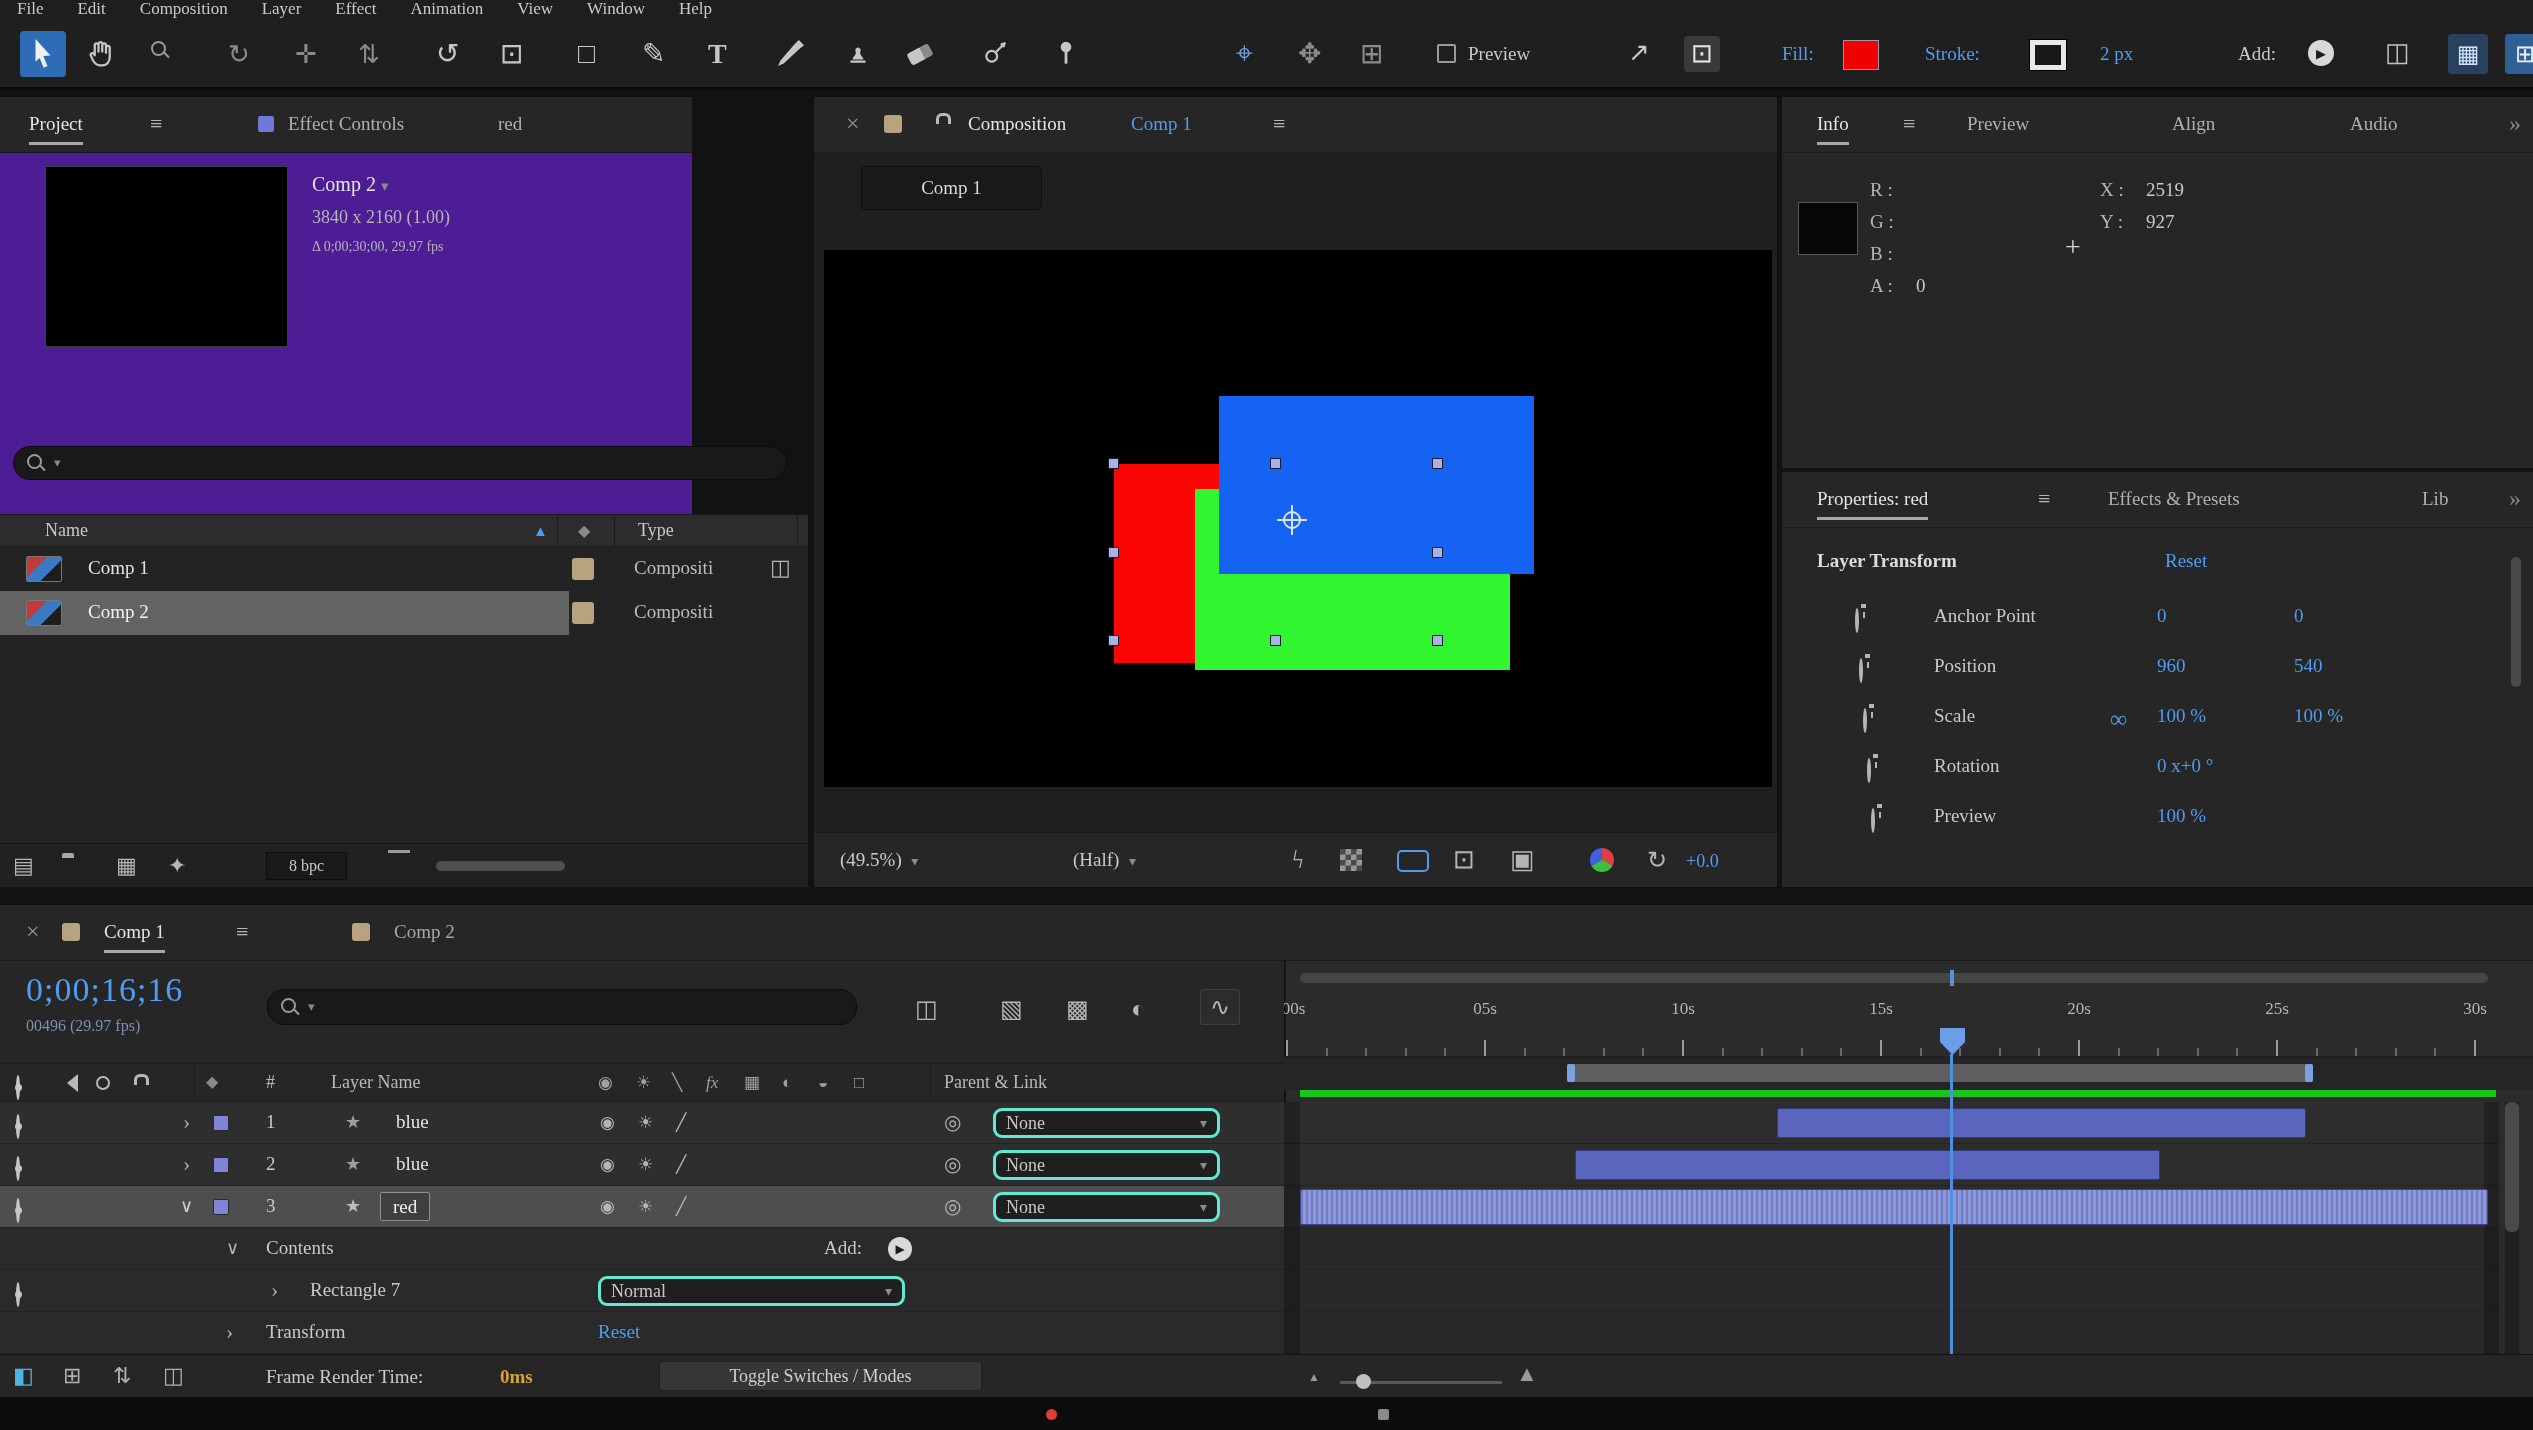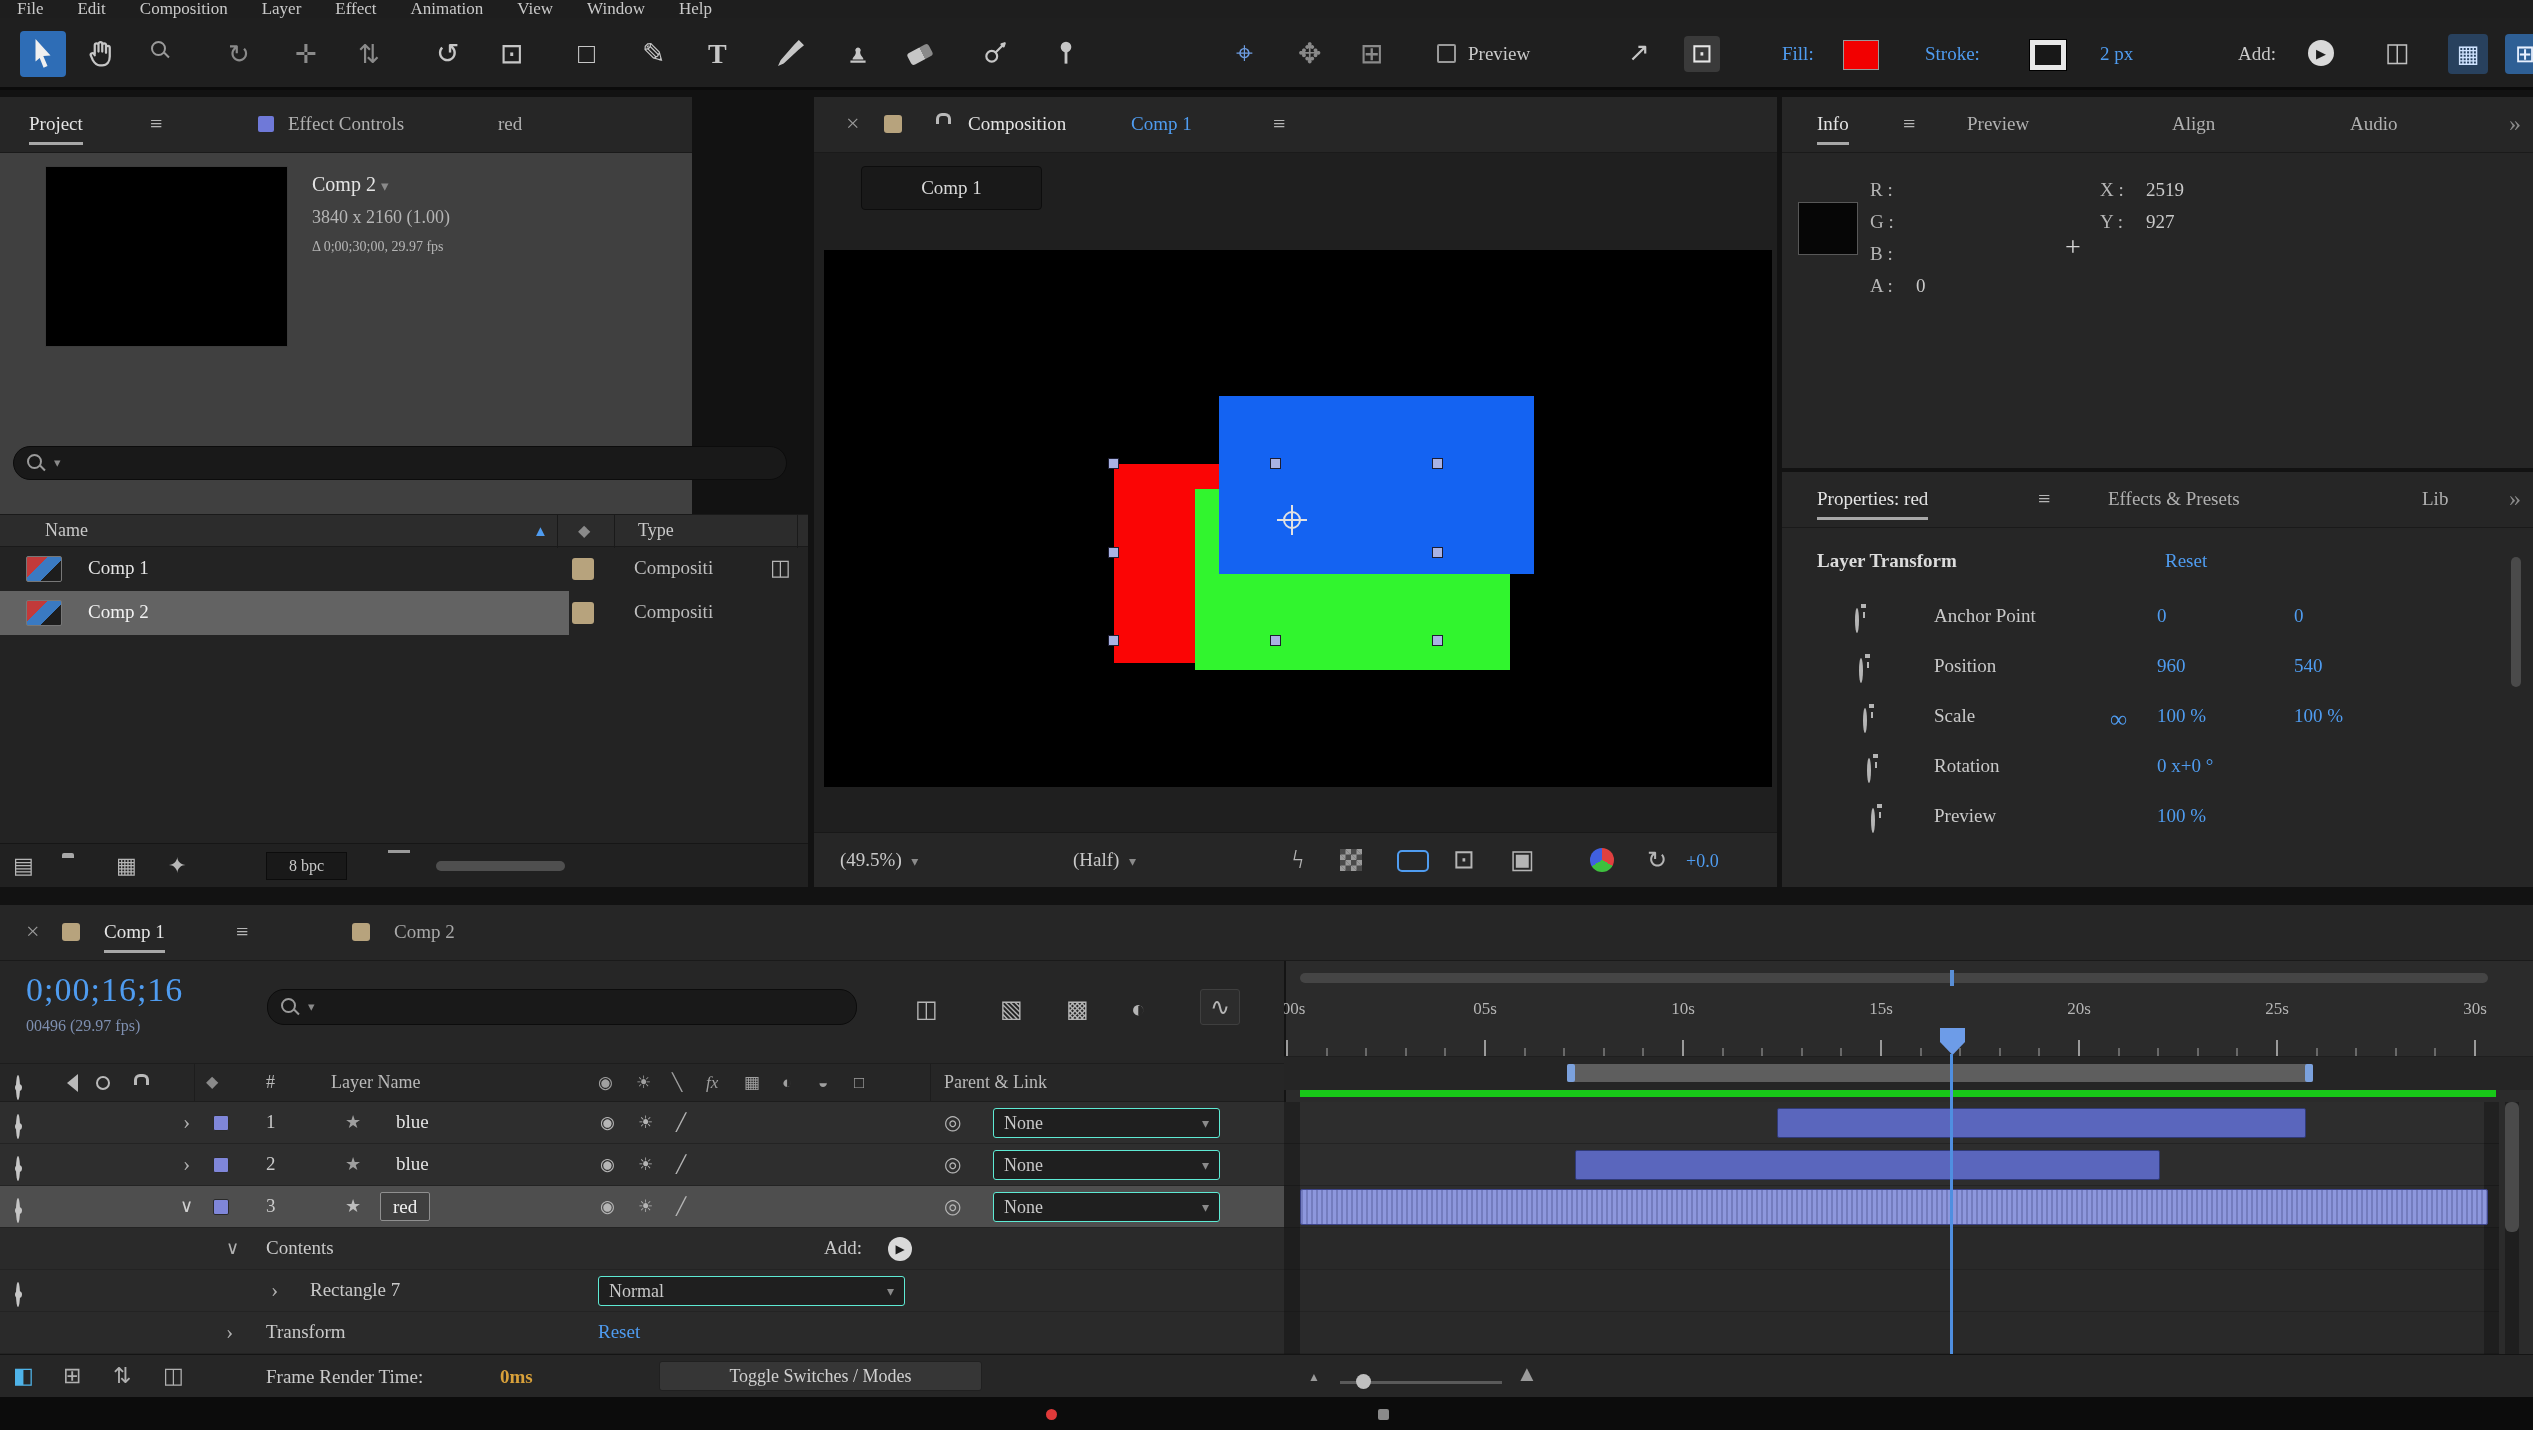--- a/index.html
+++ b/index.html
@@ -8,21 +8,21 @@
 .abs{position:absolute}
 .t{position:absolute;white-space:nowrap}
 .g{position:absolute;line-height:1;color:#b5b5b5}
 .dim{color:#8a8a8a}
 .txt{color:#c9c9c9}
 .bright{color:#e4e4e4}
 .blue{color:#4f9cf0}
 .under{border-bottom:3px solid #a8a8a8;padding-bottom:7px}
 section{position:absolute;background:#262626}
 .hdr{position:absolute;left:0;top:0;right:0;height:56px;background:#262626;border-bottom:1px solid #1a1a1a}
-.dd{position:absolute;background:#1f1f1f;border:1px solid #5eead4;border-radius:3px;display:flex;align-items:center;justify-content:space-between;padding:0 10px;color:#c9c9c9;font-size:18px}
+.dd{position:absolute;background:#1f1f1f;border:3px solid #5eead4;border-radius:9px;display:flex;align-items:center;justify-content:space-between;padding:0 10px;color:#c9c9c9;font-size:18px}
 .search{position:absolute;background:#191919;border:1px solid #0c0c0c;border-radius:17px;display:flex;align-items:center;gap:8px;padding:0 12px}
 .mag{position:relative;width:20px;height:20px;flex:0 0 auto}
 .mag::before{content:"";position:absolute;left:1px;top:1px;width:11px;height:11px;border:2px solid #9a9a9a;border-radius:50%}
 .mag::after{content:"";position:absolute;left:13px;top:14px;width:7px;height:2px;background:#9a9a9a;transform:rotate(45deg)}
 .eye{position:relative;width:24px;height:13px;border:2px solid #c6c6c6;border-radius:50%}
 .eye::after{content:"";position:absolute;left:50%;top:50%;width:7px;height:7px;margin:-3.5px;background:#c6c6c6;border-radius:50%}
 .speaker{width:0;height:0;border:9px solid transparent;border-right:11px solid #b9b9b9}
 .ocircle{width:14px;height:14px;border:2px solid #b9b9b9;border-radius:50%}
 .lock{position:relative;width:16px;height:12px;background:#b9b9b9;border-radius:2px}
 .lock::before{content:"";position:absolute;left:2px;top:-8px;width:9px;height:8px;border:3px solid #b9b9b9;border-bottom:none;border-radius:6px 6px 0 0}
@@ -126,21 +126,21 @@
     </span>
     <span class="g" style="left:2385px;top:22px;font-size:26px;color:#c0c0c0">◫</span>
     <span class="abs" style="left:2448px;top:16px;width:40px;height:40px;background:#28415e;border-radius:4px;display:flex;align-items:center;justify-content:center">
       <span class="g" style="position:static;font-size:24px;color:#cfe3ff">▦</span>
     </span>
     <span class="abs" style="left:2505px;top:16px;width:40px;height:40px;background:#2e5f95;border-radius:4px;display:flex;align-items:center;justify-content:center">
       <span class="g" style="position:static;font-size:24px;color:#e8f0ff">⊞</span>
     </span>
   </div>
 
-  <section style="left:0;top:97px;width:692px;height:790px;background:#404040">
+  <section style="left:0;top:97px;width:692px;height:790px;background:#4c1d95">
     <div class="hdr">
       <span class="t bright under" style="left:29px;top:16px">Project</span>
       <span class="g" style="left:150px;top:16px;font-size:22px">≡</span>
       <span class="abs" style="left: 258px; top: 19px; width: 16px; height: 16px; border-radius: 2px; background-color: rgb(111, 121, 216);"></span>
       <span class="t" style="left:288px;top:16px;color:#b0b0b0">Effect Controls</span>
       <span class="t" style="left:498px;top:16px;color:#b0b0b0">red</span>
     </div>
     <div class="abs" style="left:45px;top:69px;width:243px;height:181px;background:#000;border:1px solid #3c3c3c"></div>
     <span class="t bright" style="left:312px;top:76px;font-size:20px">
       <span>Comp 2</span>

